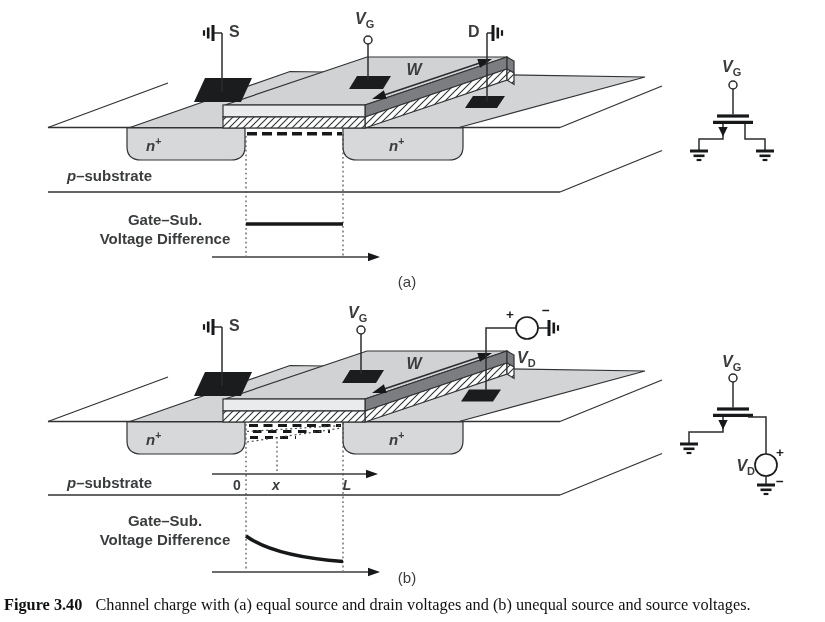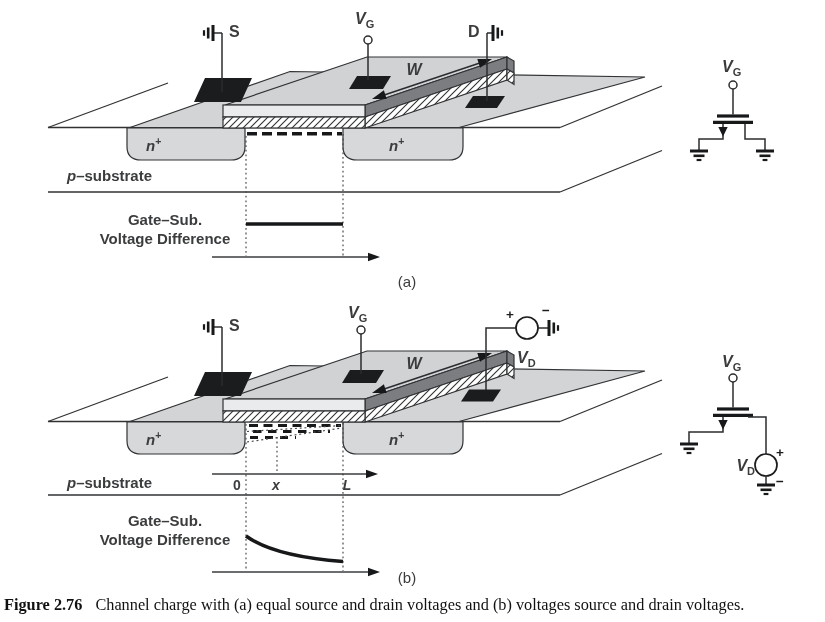--- a/index.html
+++ b/index.html
@@ -245,14 +245,14 @@
     <path class="wire" d="M748,417 H766 V454"></path>
     <circle class="vsrc" cx="766" cy="465" r="11"></circle>
     <text class="pm" text-anchor="middle" x="780" y="457">+</text>
     <text class="pm" text-anchor="middle" x="780" y="486">−</text>
     <text class="term" text-anchor="end" x="755" y="471"><tspan class="it">V</tspan><tspan class="sub" dy="4">D</tspan></text>
     <line class="wire" x1="766" y1="476" x2="766" y2="484"></line>
     <use href="#gnd-down" transform="translate(766,485)"></use>
   </g>
 </svg>
 
-<div class="caption"><b>Figure 2.76</b><span>Channel charge with (a) equal source and drain voltages and (b) voltages source and drain voltages.</span></div>
+<div class="caption"><b>Figure 3.40</b><span>Channel charge with (a) equal source and drain voltages and (b) unequal source and source voltages.</span></div>
 </div>
 
 </body></html>

